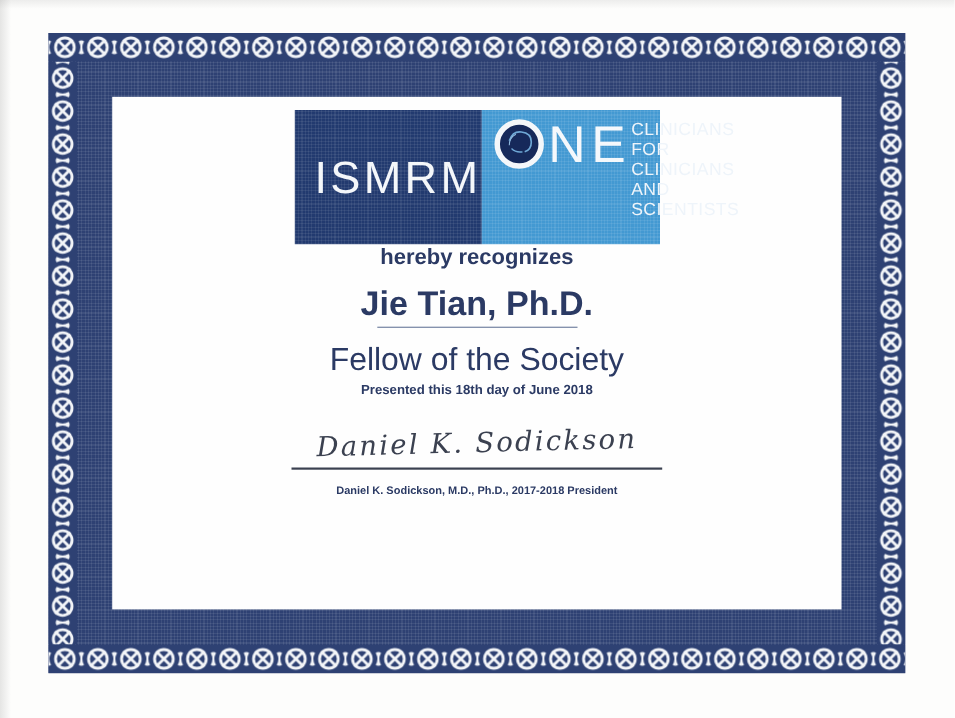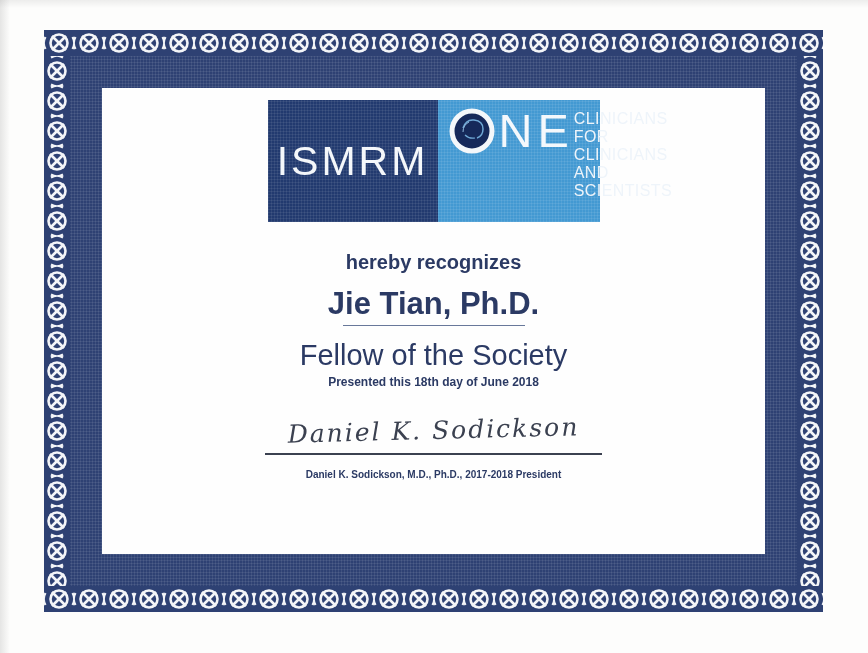--- a/index.html
+++ b/index.html
@@ -41,42 +41,42 @@
   .content{
     position:absolute;left:102px;top:88px;width:663px;height:466px;
     text-align:center;color:#2b3a64;
   }
 
   
   .logo{
     width:332px;height:122px;margin:12px auto 0;display:flex;
   }
   .logo-left{
-    width:170px;height:122px;display:flex;align-items:center;justify-content:center;
+    width:170px;height:122px;display:flex;align-items:center;justify-content:flex-end;
     background-color:#223a6f;
     background-image:
       repeating-linear-gradient(0deg, rgba(255,255,255,.07) 0 1px, transparent 1px 3px),
       repeating-linear-gradient(90deg, rgba(255,255,255,.07) 0 1px, transparent 1px 3px);
     color:#f4f7fa;font-size:41px;letter-spacing:3px;font-weight:400;
   }
   .logo-right{
     width:162px;height:122px;padding:6px 6px 6px 9px;
     background-color:#4399d2;
     background-image:
       repeating-linear-gradient(0deg, rgba(255,255,255,.08) 0 1px, transparent 1px 3px),
       repeating-linear-gradient(90deg, rgba(255,255,255,.08) 0 1px, transparent 1px 3px);
     display:flex;flex-direction:row;justify-content:space-between;align-items:flex-start;
     color:#f0f6fb;
   }
   .one-row{display:flex;align-items:center;}
   .one-rest{font-size:47px;line-height:50px;font-weight:400;letter-spacing:5px;color:#f4f8fc;margin-left:2px;}
   .tagline{margin-top:4px;text-align:left;font-size:16px;line-height:18px;letter-spacing:.4px;font-weight:400;color:#eef4fa;}
 
   
-  .intro{margin-top:28px;font-size:20px;line-height:24px;font-weight:700;}
+  .intro{font-size:20px;line-height:24px;font-weight:700;}
   .recipient{margin-top:12px;font-size:31px;line-height:36px;font-weight:700;}
   .name-underline{width:182px;margin:3px auto 0;border-top:1.5px solid #68789a;height:0;}
   .citation{margin-top:13px;font-size:18px;line-height:24px;font-weight:700;}
   .award{margin-top:13px;font-size:29px;line-height:32px;font-weight:400;}
   .presented{margin-top:2px;font-size:12px;line-height:18px;font-weight:700;}
 
   
   .signature-script{
     margin-top:20px;height:40px;
     font-family:"DejaVu Serif", serif;font-style:italic;

